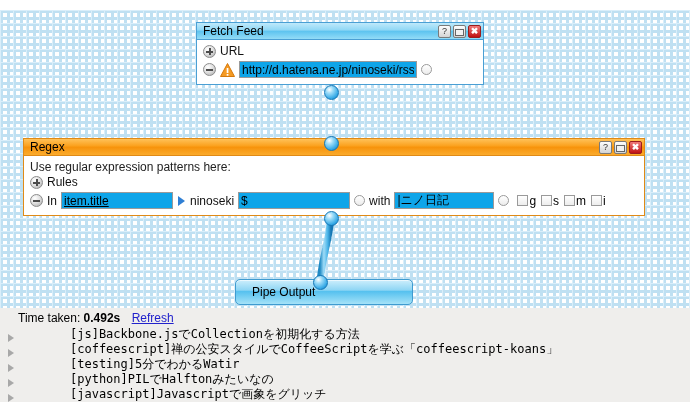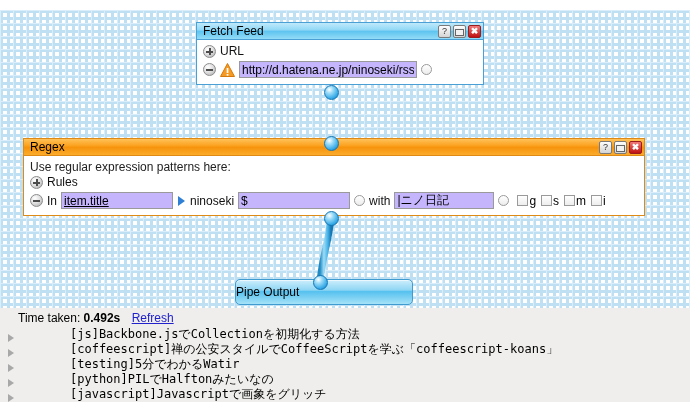--- a/index.html
+++ b/index.html
@@ -113,21 +113,21 @@
 
   .lbl { font-size: 12px; color: #111; }
 
   .warn-icon {
     width: 15px; height: 14px; flex: 0 0 auto; position: relative;
   }
   .warn-icon svg { display: block; }
 
   .tinput {
     border: 1px solid #9a9a9a;
-    background: #c4b5fd;
+    background: #0ea5e9;
     height: 17px;
     font-size: 12px;
     font-family: "Liberation Sans", sans-serif;
     padding: 0 2px;
     color: #000;
     line-height: 15px;
     outline: none;
   }
   .tinput.url { width: 178px; }
   .tinput.infield { width: 112px; text-decoration: underline; }
@@ -160,21 +160,21 @@
 
   
   #pipe-output {
     position: absolute;
     left: 235px; top: 269px;
     width: 178px; height: 26px;
     border: 1px solid #3f9bd0;
     border-radius: 5px;
     background: linear-gradient(to bottom, #cdeefc 0%, #8fd6f4 42%, #56c1ef 48%, #a5e2f8 100%);
     display: flex; align-items: center;
-    padding-left: 0;
+    padding-left: 16px;
     font-size: 12px; color: #000;
     z-index: 6;
     box-shadow: 0 1px 0 rgba(255,255,255,0.6) inset;
   }
 
   
   .wire-layer { position: absolute; left: 0; top: 0; width: 690px; height: 306px; z-index: 4; pointer-events: none; }
   .anchor {
     position: absolute;
     width: 15px; height: 15px; border-radius: 50%;

